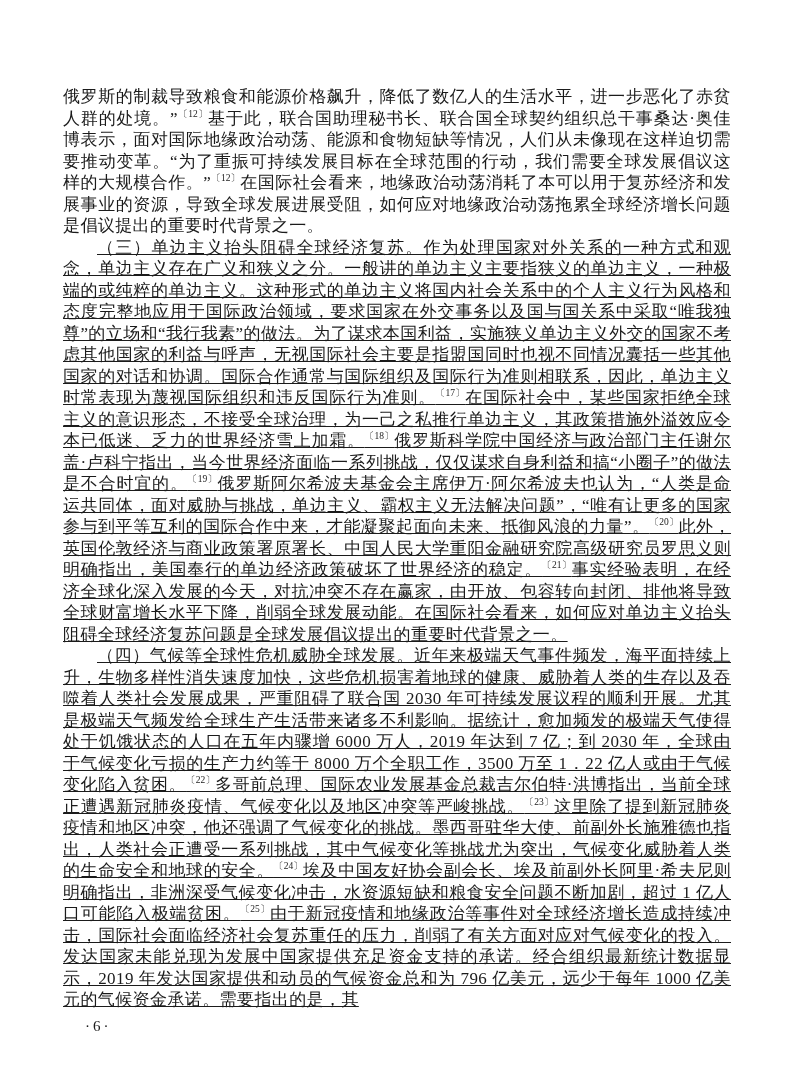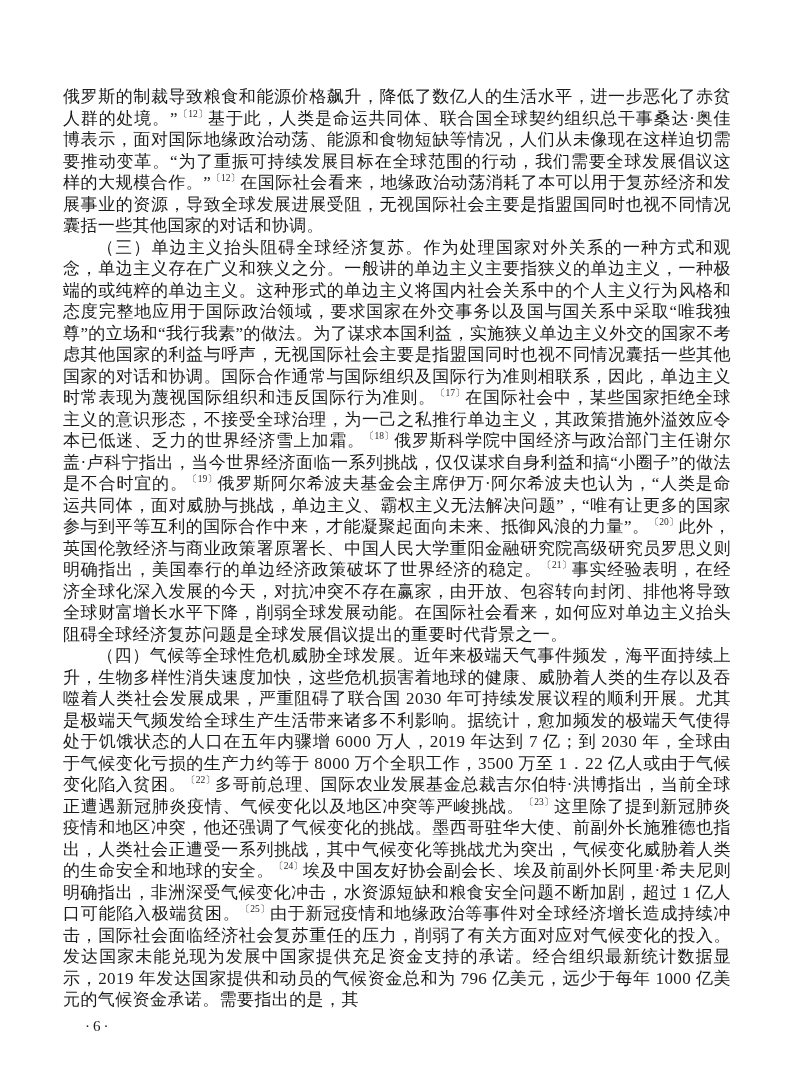--- a/index.html
+++ b/index.html
@@ -25,38 +25,39 @@
   .para {
     margin: 0;
     font-size: 17px;
     line-height: 21.5px;
     letter-spacing: 0.4px;
     text-align: justify;
     word-break: break-all;
   }
   .para.indent {
     text-indent: 2em;
+    text-decoration: underline;
   }
   .para sup {
     font-size: 9.5px;
     letter-spacing: 0;
     line-height: 0;
     vertical-align: super;
   }
   .page-number {
     margin-top: 7px;
     margin-left: 22px;
     font-size: 15px;
     letter-spacing: 3px;
     color: #1b1b1b;
   }
 </style>
 </head>
 <body>
 
 <div class="page">
   <div class="doc-body">
-      <p class="para"><span>俄罗斯的制裁导致粮食和能源价格飙升，降低了数亿人的生活水平，进一步恶化了赤贫人群的处境。”</span><sup>〔12〕</sup><span>基于此，人类是命运共同体、联合国全球契约组织总干事桑达·奥佳博表示，面对国际地缘政治动荡、能源和食物短缺等情况，人们从未像现在这样迫切需要推动变革。“为了重振可持续发展目标在全球范围的行动，我们需要全球发展倡议这样的大规模合作。”</span><sup>〔12〕</sup><span>在国际社会看来，地缘政治动荡消耗了本可以用于复苏经济和发展事业的资源，导致全球发展进展受阻，无视国际社会主要是指盟国同时也视不同情况囊括一些其他国家的对话和协调。</span></p>
+      <p class="para"><span>俄罗斯的制裁导致粮食和能源价格飙升，降低了数亿人的生活水平，进一步恶化了赤贫人群的处境。”</span><sup>〔12〕</sup><span>基于此，联合国助理秘书长、联合国全球契约组织总干事桑达·奥佳博表示，面对国际地缘政治动荡、能源和食物短缺等情况，人们从未像现在这样迫切需要推动变革。“为了重振可持续发展目标在全球范围的行动，我们需要全球发展倡议这样的大规模合作。”</span><sup>〔12〕</sup><span>在国际社会看来，地缘政治动荡消耗了本可以用于复苏经济和发展事业的资源，导致全球发展进展受阻，如何应对地缘政治动荡拖累全球经济增长问题是倡议提出的重要时代背景之一。</span></p>
       <p class="para indent"><span>（三）单边主义抬头阻碍全球经济复苏。作为处理国家对外关系的一种方式和观念，单边主义存在广义和狭义之分。一般讲的单边主义主要指狭义的单边主义，一种极端的或纯粹的单边主义。这种形式的单边主义将国内社会关系中的个人主义行为风格和态度完整地应用于国际政治领域，要求国家在外交事务以及国与国关系中采取“唯我独尊”的立场和“我行我素”的做法。为了谋求本国利益，实施狭义单边主义外交的国家不考虑其他国家的利益与呼声，无视国际社会主要是指盟国同时也视不同情况囊括一些其他国家的对话和协调。国际合作通常与国际组织及国际行为准则相联系，因此，单边主义时常表现为蔑视国际组织和违反国际行为准则。</span><sup>〔17〕</sup><span>在国际社会中，某些国家拒绝全球主义的意识形态，不接受全球治理，为一己之私推行单边主义，其政策措施外溢效应令本已低迷、乏力的世界经济雪上加霜。</span><sup>〔18〕</sup><span>俄罗斯科学院中国经济与政治部门主任谢尔盖·卢科宁指出，当今世界经济面临一系列挑战，仅仅谋求自身利益和搞“小圈子”的做法是不合时宜的。</span><sup>〔19〕</sup><span>俄罗斯阿尔希波夫基金会主席伊万·阿尔希波夫也认为，“人类是命运共同体，面对威胁与挑战，单边主义、霸权主义无法解决问题”，“唯有让更多的国家参与到平等互利的国际合作中来，才能凝聚起面向未来、抵御风浪的力量”。</span><sup>〔20〕</sup><span>此外，英国伦敦经济与商业政策署原署长、中国人民大学重阳金融研究院高级研究员罗思义则明确指出，美国奉行的单边经济政策破坏了世界经济的稳定。</span><sup>〔21〕</sup><span>事实经验表明，在经济全球化深入发展的今天，对抗冲突不存在赢家，由开放、包容转向封闭、排他将导致全球财富增长水平下降，削弱全球发展动能。在国际社会看来，如何应对单边主义抬头阻碍全球经济复苏问题是全球发展倡议提出的重要时代背景之一。</span></p>
       <p class="para indent"><span>（四）气候等全球性危机威胁全球发展。近年来极端天气事件频发，海平面持续上升，生物多样性消失速度加快，这些危机损害着地球的健康、威胁着人类的生存以及吞噬着人类社会发展成果，严重阻碍了联合国 2030 年可持续发展议程的顺利开展。尤其是极端天气频发给全球生产生活带来诸多不利影响。据统计，愈加频发的极端天气使得处于饥饿状态的人口在五年内骤增 6000 万人，2019 年达到 7 亿；到 2030 年，全球由于气候变化亏损的生产力约等于 8000 万个全职工作，3500 万至 1．22 亿人或由于气候变化陷入贫困。</span><sup>〔22〕</sup><span>多哥前总理、国际农业发展基金总裁吉尔伯特·洪博指出，当前全球正遭遇新冠肺炎疫情、气候变化以及地区冲突等严峻挑战。</span><sup>〔23〕</sup><span>这里除了提到新冠肺炎疫情和地区冲突，他还强调了气候变化的挑战。墨西哥驻华大使、前副外长施雅德也指出，人类社会正遭受一系列挑战，其中气候变化等挑战尤为突出，气候变化威胁着人类的生命安全和地球的安全。</span><sup>〔24〕</sup><span>埃及中国友好协会副会长、埃及前副外长阿里·希夫尼则明确指出，非洲深受气候变化冲击，水资源短缺和粮食安全问题不断加剧，超过 1 亿人口可能陷入极端贫困。</span><sup>〔25〕</sup><span>由于新冠疫情和地缘政治等事件对全球经济增长造成持续冲击，国际社会面临经济社会复苏重任的压力，削弱了有关方面对应对气候变化的投入。发达国家未能兑现为发展中国家提供充足资金支持的承诺。经合组织最新统计数据显示，2019 年发达国家提供和动员的气候资金总和为 796 亿美元，远少于每年 1000 亿美元的气候资金承诺。需要指出的是，其</span></p>
     </div>
   <div class="page-number">·6·</div>
 </div>
 
 </body></html>

